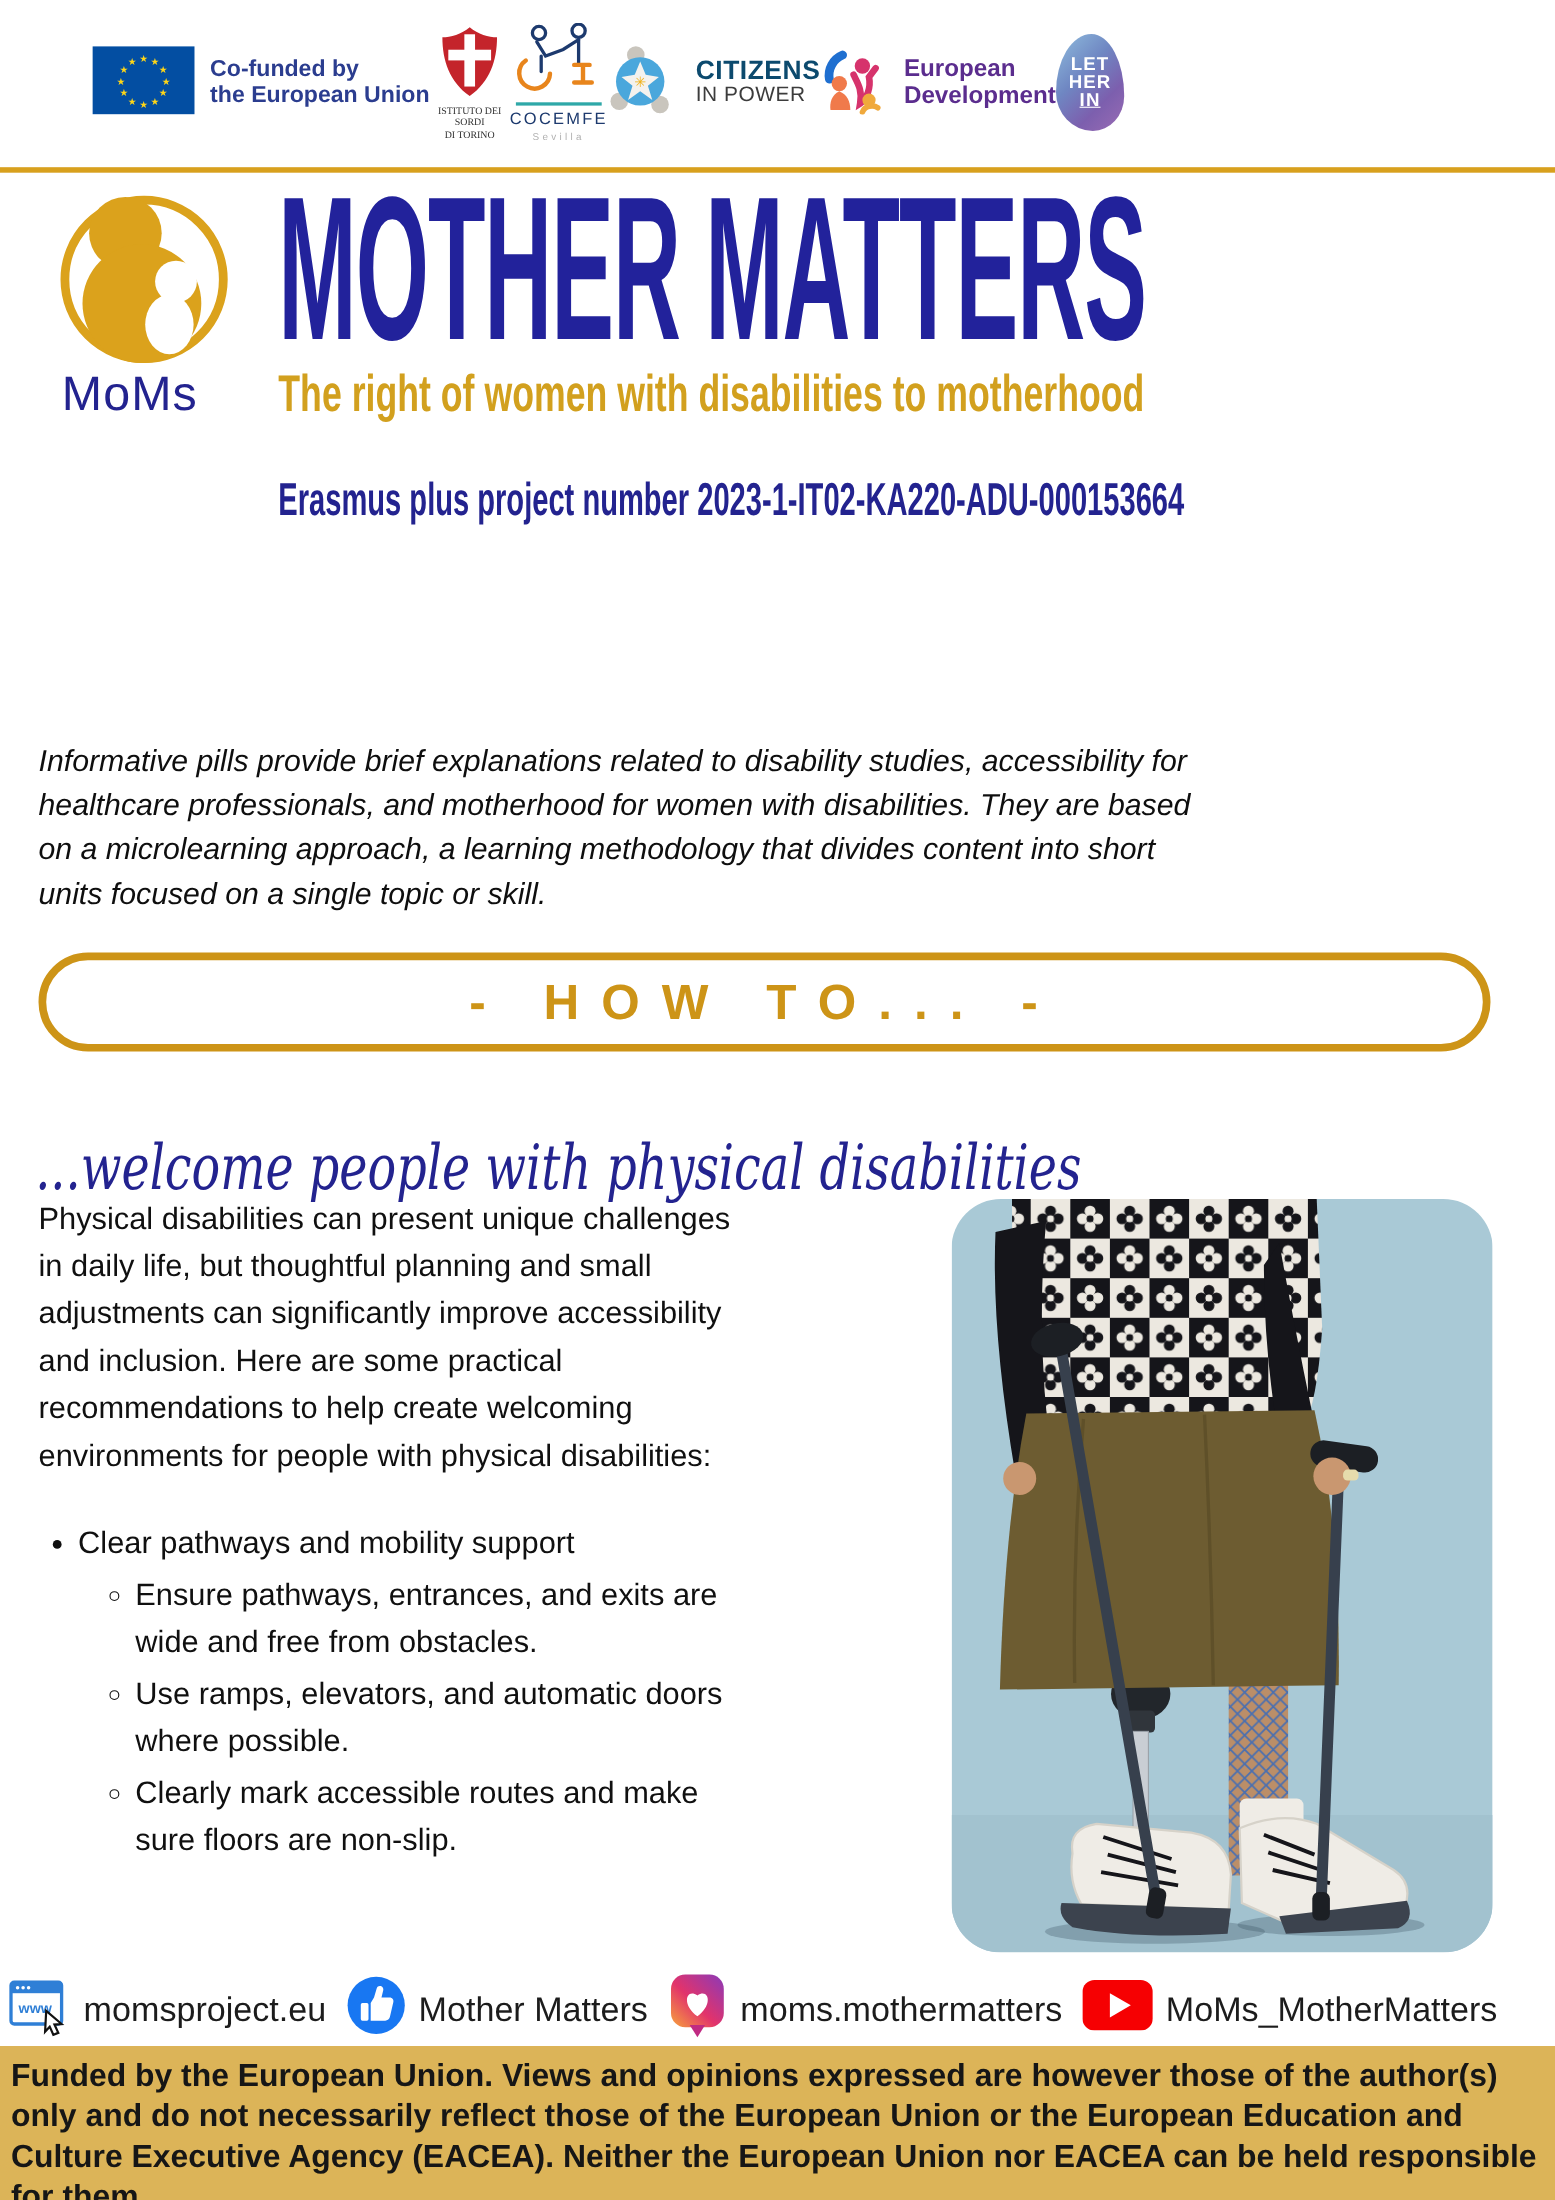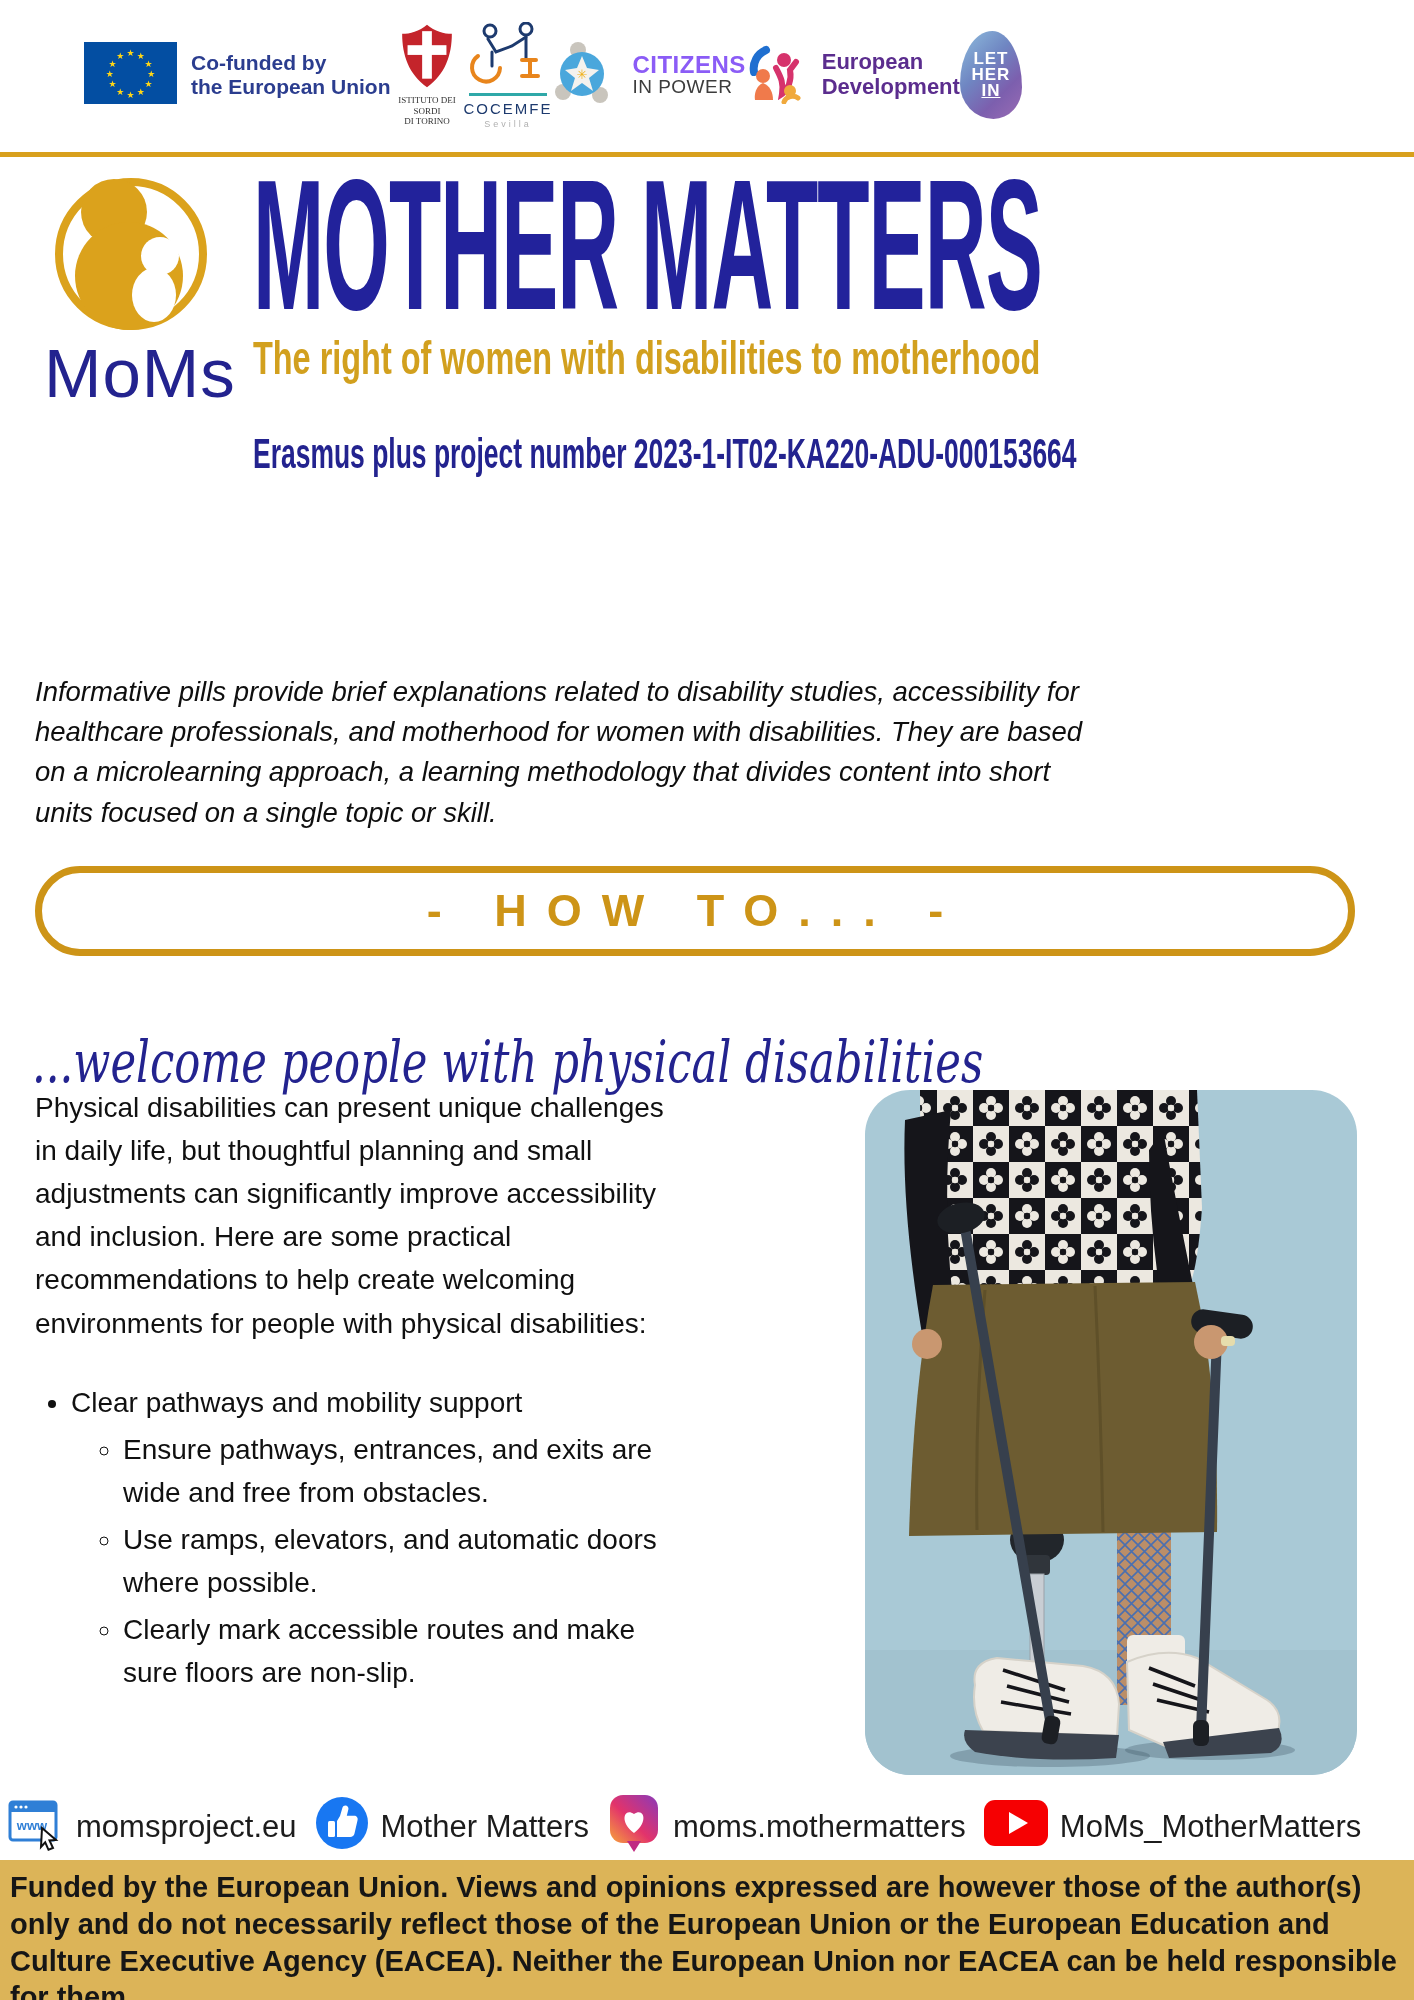--- a/index.html
+++ b/index.html
@@ -16,37 +16,37 @@
     padding:0 392px 0 84px;box-sizing:border-box;background:#fff;
   }
   .logo-item{display:flex;align-items:center;gap:14px;flex:0 0 auto;}
   .eu-text{color:#2b3d8f;font-weight:bold;font-size:21px;line-height:1.15;}
   .shield-wrap{display:flex;flex-direction:column;align-items:center;}
   .shield-caption{font-size:9px;color:#333;text-align:center;line-height:1.15;margin-top:2px;font-family:"Liberation Serif",serif;}
   .cocemfe-wrap{display:flex;flex-direction:column;align-items:center;}
   .cocemfe-line{width:78px;height:3px;background:#2fa8a8;margin:3px 0 4px;}
   .cocemfe-name{color:#1d3a6e;font-weight:normal;font-size:15px;letter-spacing:2px;}
   .cocemfe-sub{color:#b0b0b0;font-size:9px;letter-spacing:3px;margin-top:2px;}
-  .cip-text1{color:#8b5cf6;font-weight:bold;font-size:24px;letter-spacing:.5px;line-height:1;}
+  .cip-text1{color:#0c4a6e;font-weight:bold;font-size:24px;letter-spacing:.5px;line-height:1;}
   .cip-text2{color:#3c3c3c;font-weight:normal;font-size:19px;letter-spacing:.5px;line-height:1.1;}
   .ed-text{color:#5b2d8e;font-weight:bold;font-size:22px;line-height:1.12;}
   .lhi-egg{
     width:74px;height:88px;
     background:linear-gradient(135deg,#8fbede 0%,#6f86c2 40%,#7c5fae 70%,#9a6cb4 100%);
     border-radius:52% 48% 46% 54% / 60% 64% 36% 40%;
     display:flex;flex-direction:column;justify-content:center;align-items:center;
     color:#fff;font-weight:bold;font-size:17px;line-height:.95;letter-spacing:1px;
   }
 
   .gold-line{position:absolute;top:152px;left:0;width:1414px;height:5px;background:#d8a01d;}
 
   
   .moms-logo{position:absolute;left:52px;top:168px;}
-  .moms-word{position:absolute;left:44px;top:334px;width:180px;text-align:center;
-    color:#23238f;font-size:69px;font-weight:500;letter-spacing:1px;}
+  .moms-word{position:absolute;left:28px;top:334px;width:180px;text-align:center;
+    color:#23238f;font-size:44px;font-weight:500;letter-spacing:1px;}
   .big-title{position:absolute;left:253px;top:152px;white-space:nowrap;
     color:#22229b;font-weight:bold;font-size:186px;line-height:1;
     transform:scaleX(.46);transform-origin:left top;letter-spacing:-2px;}
   .subtitle{position:absolute;left:253px;top:330px;white-space:nowrap;
     color:#d2a01e;font-weight:bold;font-size:47px;
     transform:scaleX(.69);transform-origin:left top;}
   .project-line{position:absolute;left:253px;top:430px;white-space:nowrap;
     color:#23238f;font-weight:bold;font-size:42px;
     transform:scaleX(.63);transform-origin:left top;}
 

